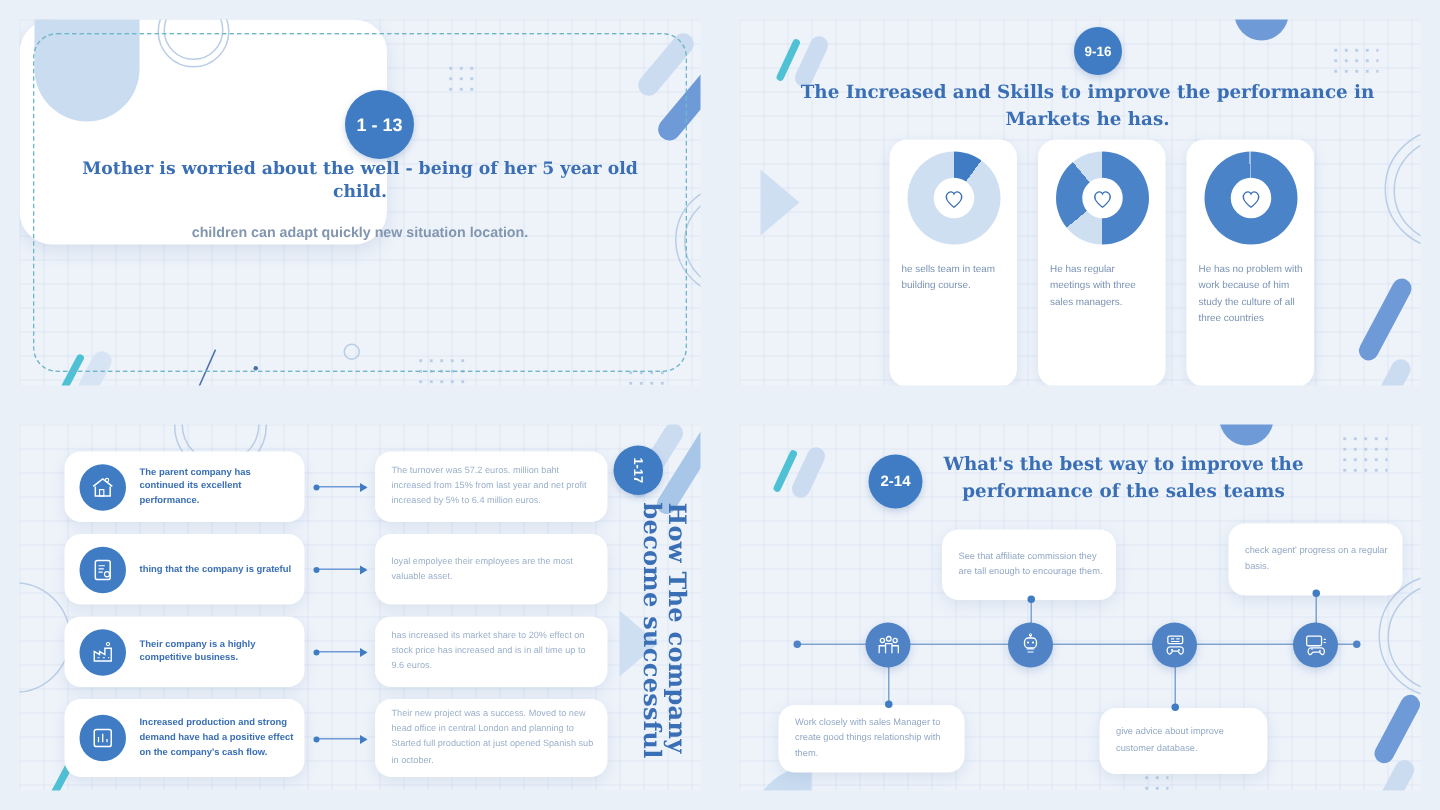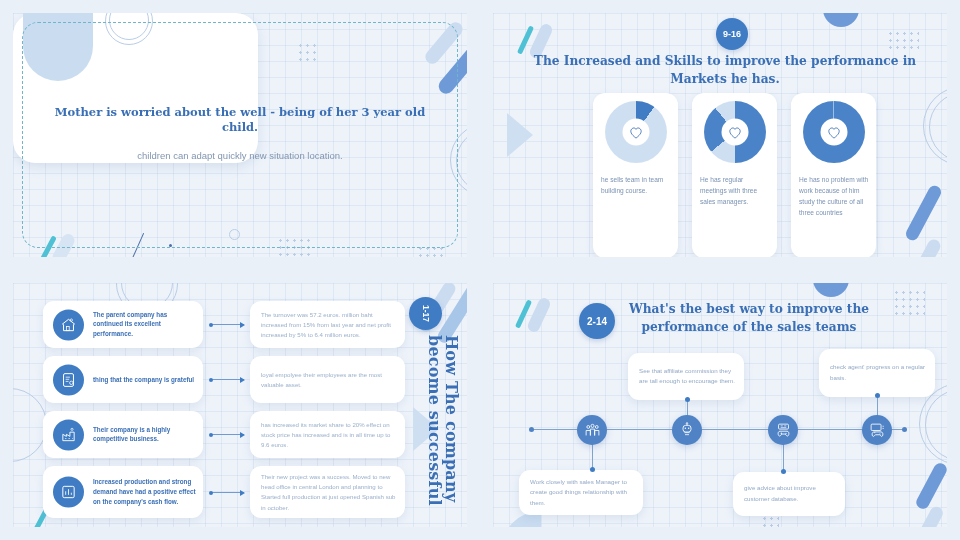--- a/index.html
+++ b/index.html
@@ -52,21 +52,21 @@
     position:absolute;left:9px;top:9px;right:9px;bottom:9px;
     border:1.4px dashed #6fb6c8;border-radius:16px;
     display:flex;flex-direction:column;align-items:center;
     justify-content:center;padding:4px 14px;box-sizing:border-box;
   }
   #s1 .t1{
     font-family:"DejaVu Serif", serif;font-weight:bold;font-size:11.5px;
     color:#3a6fb5;text-align:center;line-height:1.35;margin-bottom:11px;
   }
   #s1 .t2{
-    font-size:9.5px;color:#8296b0;text-align:center;line-height:1.9;
+    font-size:9.5px;color:#8296b0;text-align:center;line-height:1.9;font-weight:bold;
   }
   #s1 .badge{left:217px;top:47px;width:46px;height:46px;font-size:12px;}
 
   
   #s2 .badge{left:223px;top:5px;width:32px;height:32px;font-size:9px;}
   #s2 .title{
     position:absolute;left:22px;top:40px;width:420px;text-align:center;
     font-family:"DejaVu Serif", serif;font-weight:bold;font-size:12.2px;
     color:#3a6fb5;line-height:1.45;
   }
@@ -162,24 +162,25 @@
       <div class="deco ring" style="left:437px;top:110px;width:72px;height:72px;"></div>
       <div class="deco ring" style="left:443px;top:116px;width:62px;height:62px;"></div>
       <div class="deco bar" style="left:33px;top:222px;width:5px;height:26px;background:#4ec1d4;transform:rotate(28deg);"></div>
       <div class="deco bar" style="left:44px;top:220px;width:13px;height:32px;background:#d6e4f4;transform:rotate(28deg);"></div>
       <div class="deco" style="left:120px;top:218px;width:1.4px;height:50px;background:#4c6fa8;transform:rotate(24deg);"></div>
       <div class="deco" style="left:156px;top:231px;width:3px;height:3px;border-radius:50%;background:#4c6fa8;"></div>
       <div class="deco ring" style="left:216px;top:216px;width:9px;height:9px;"></div>
 
       <div class="maincard">
         <div class="dashedbox">
-          <div class="t1">Mother is worried about the well - being of her  3  year old child.</div>
+          <div class="t1">Mother is worried about the well - being of her  5  year old child.</div>
           <div class="t2">children can adapt quickly new situation location.</div>
         </div>
       </div>
+      <div class="badge">1 - 13</div>
     </div>
   </div>
 
   <div class="slide" id="s2">
     <div class="slide-inner">
       <div class="deco bar" style="left:30px;top:12px;width:5px;height:30px;background:#4ec1d4;transform:rotate(25deg);"></div>
       <div class="deco bar" style="left:42px;top:10px;width:12px;height:36px;background:#cbdcf1;transform:rotate(25deg);"></div>
       <div class="deco dotgrid" style="left:394px;top:17px;width:32px;height:22px;"></div>
       <div class="deco" style="left:14px;top:100px;width:0;height:0;border-left:26px solid #cfdff2;border-top:22px solid transparent;border-bottom:22px solid transparent;"></div>
       <div class="deco ring" style="left:430px;top:73px;width:78px;height:78px;"></div>

